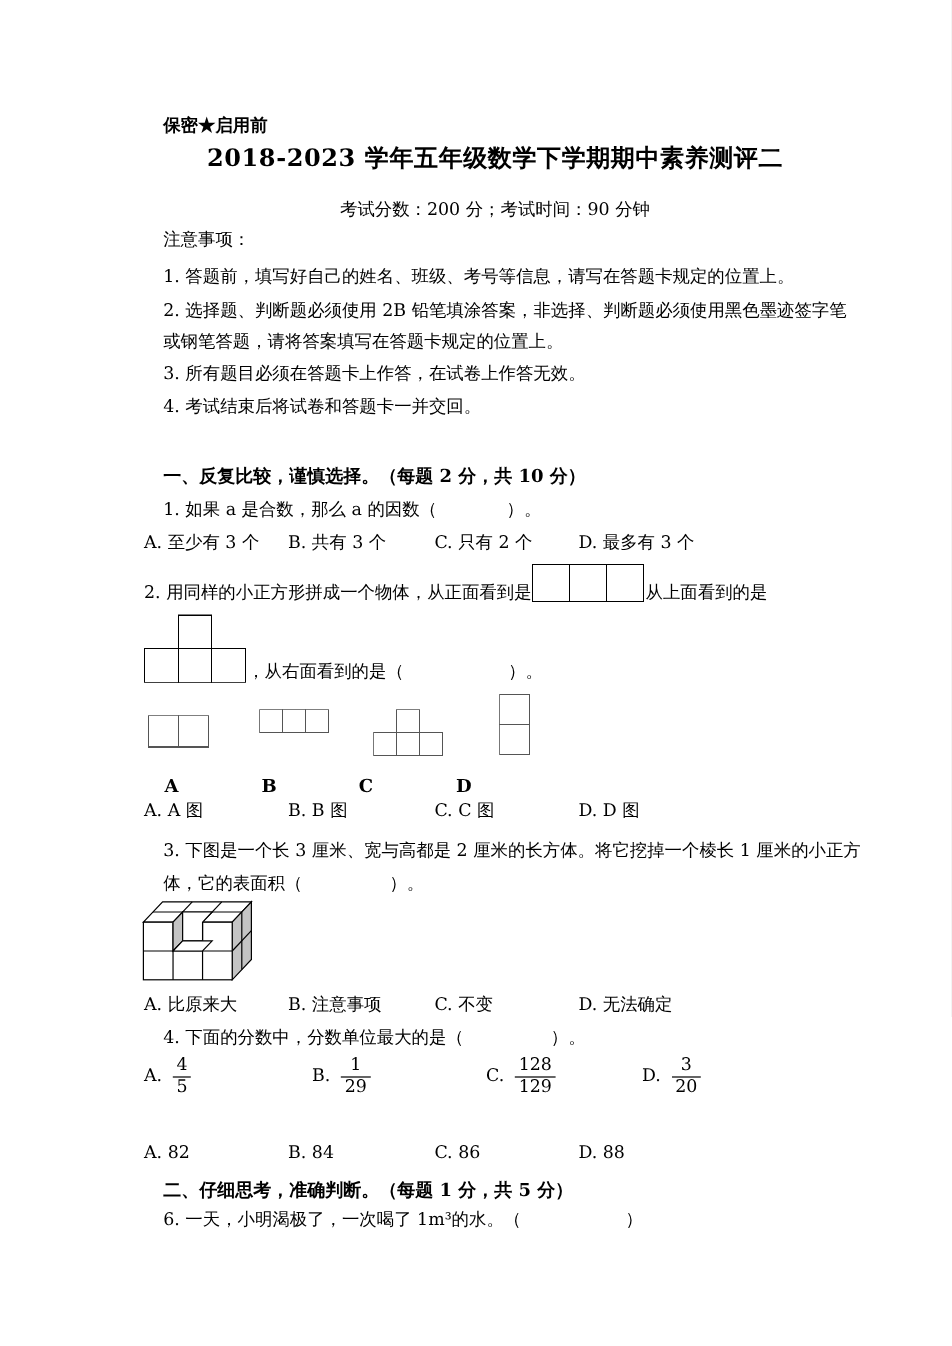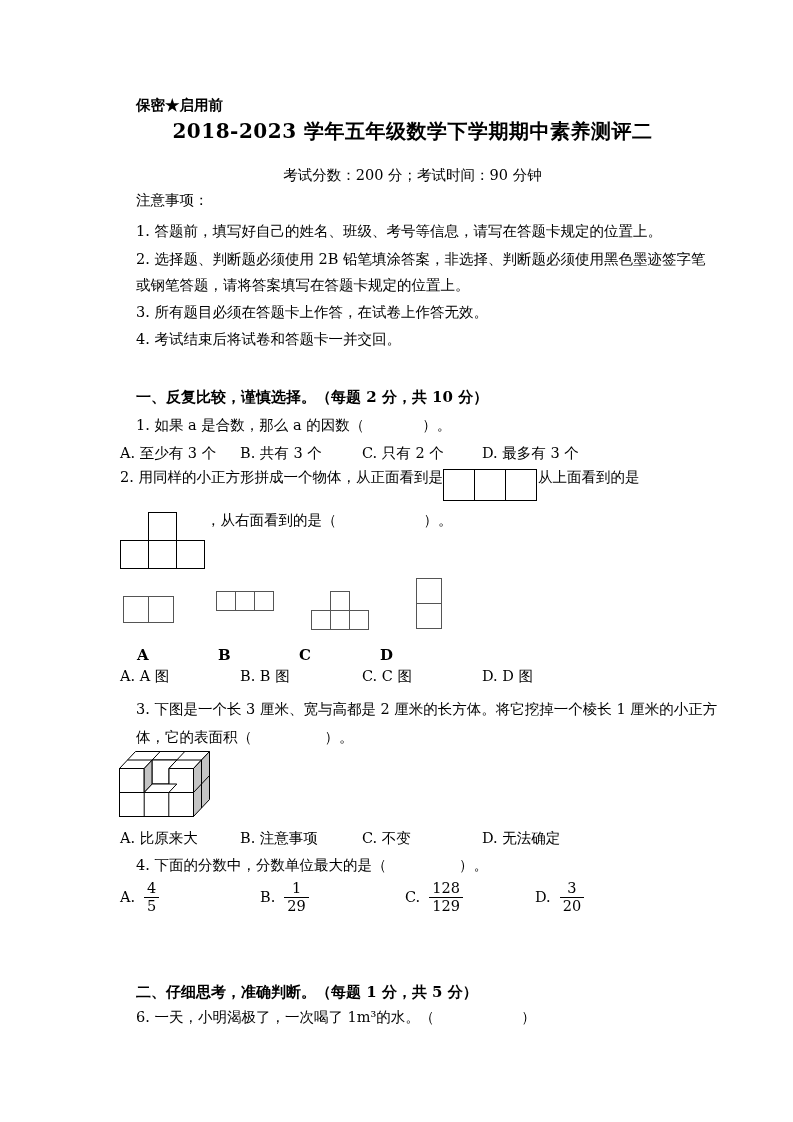--- a/index.html
+++ b/index.html
@@ -18,21 +18,21 @@
     grid-template-columns:120px 122px 120px 1fr;white-space:pre;line-height:17px;
   }
   .frac-grid{
     position:absolute;left:120px;width:620px;display:grid;
     grid-template-columns:140px 145px 130px 1fr;
   }
   .frac-cell{display:flex;align-items:center;}
   .frac{display:inline-block;text-align:center;line-height:1.12;margin-left:9px;font-size:14.5px;}
   .frac .den{display:block;border-top:1px solid #000;padding:0 3px;}
   .frac .num{display:block;padding:0 3px;}
-  .flexline{position:absolute;left:120px;display:flex;align-items:flex-start;white-space:pre;line-height:17px;}
+  .flexline{position:absolute;left:120px;display:flex;align-items:flex-end;white-space:pre;line-height:17px;}
   .shape{position:absolute;}
   svg{display:block;}
   .shape-label{position:absolute;font-weight:bold;font-size:15px;line-height:16px;}
 </style>
 </head>
 <body>
 
 <div class="page">
 
   <div class="row bold" style="top:96px">保密★启用前</div>
@@ -176,17 +176,23 @@
     </span>
     <span class="frac-cell">
       <span>D.</span>
       <span class="frac">
         <span class="num">3</span>
         <span class="den">20</span>
       </span>
     </span>
   </div>
 
+  <div class="opt-grid" style="top:953px">
+    <span>A. 82</span>
+    <span>B. 84</span>
+    <span>C. 86</span>
+    <span>D. 88</span>
+  </div>
 
   <div class="row bold sec" style="top:984px">二、仔细思考，准确判断。（每题 1 分，共 5 分）</div>
   <div class="row" style="top:1009px">6. 一天，小明渴极了，一次喝了 1m³的水。（　　　　　　）</div>
 
 </div>
 
 </body></html>

